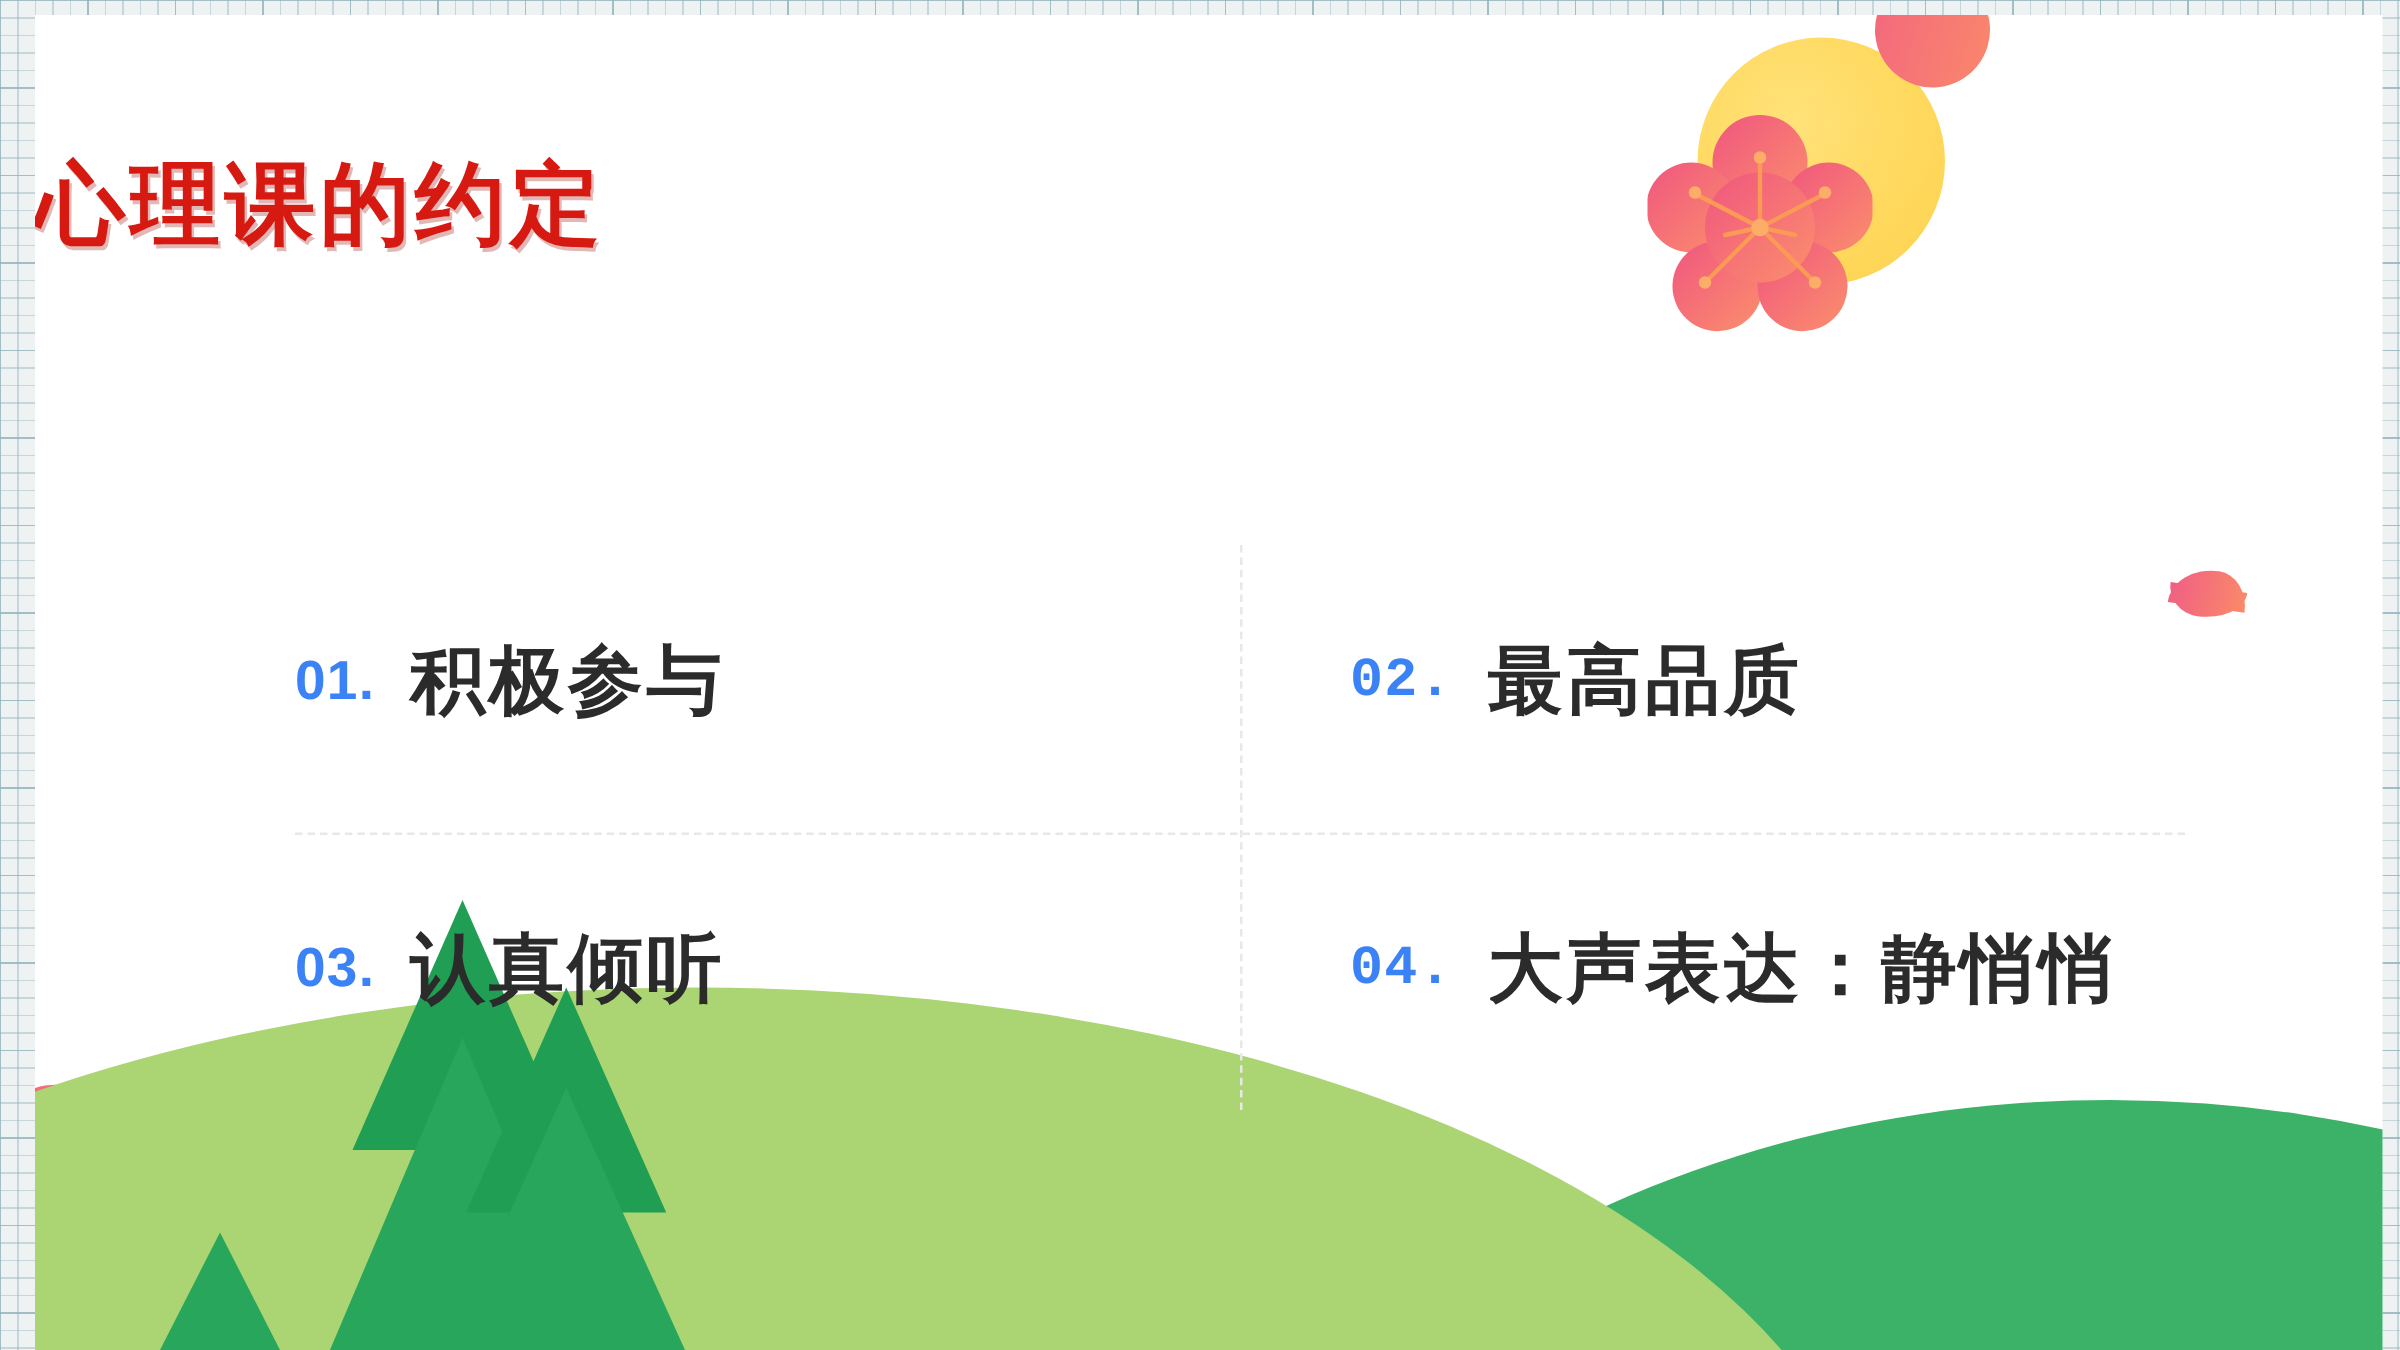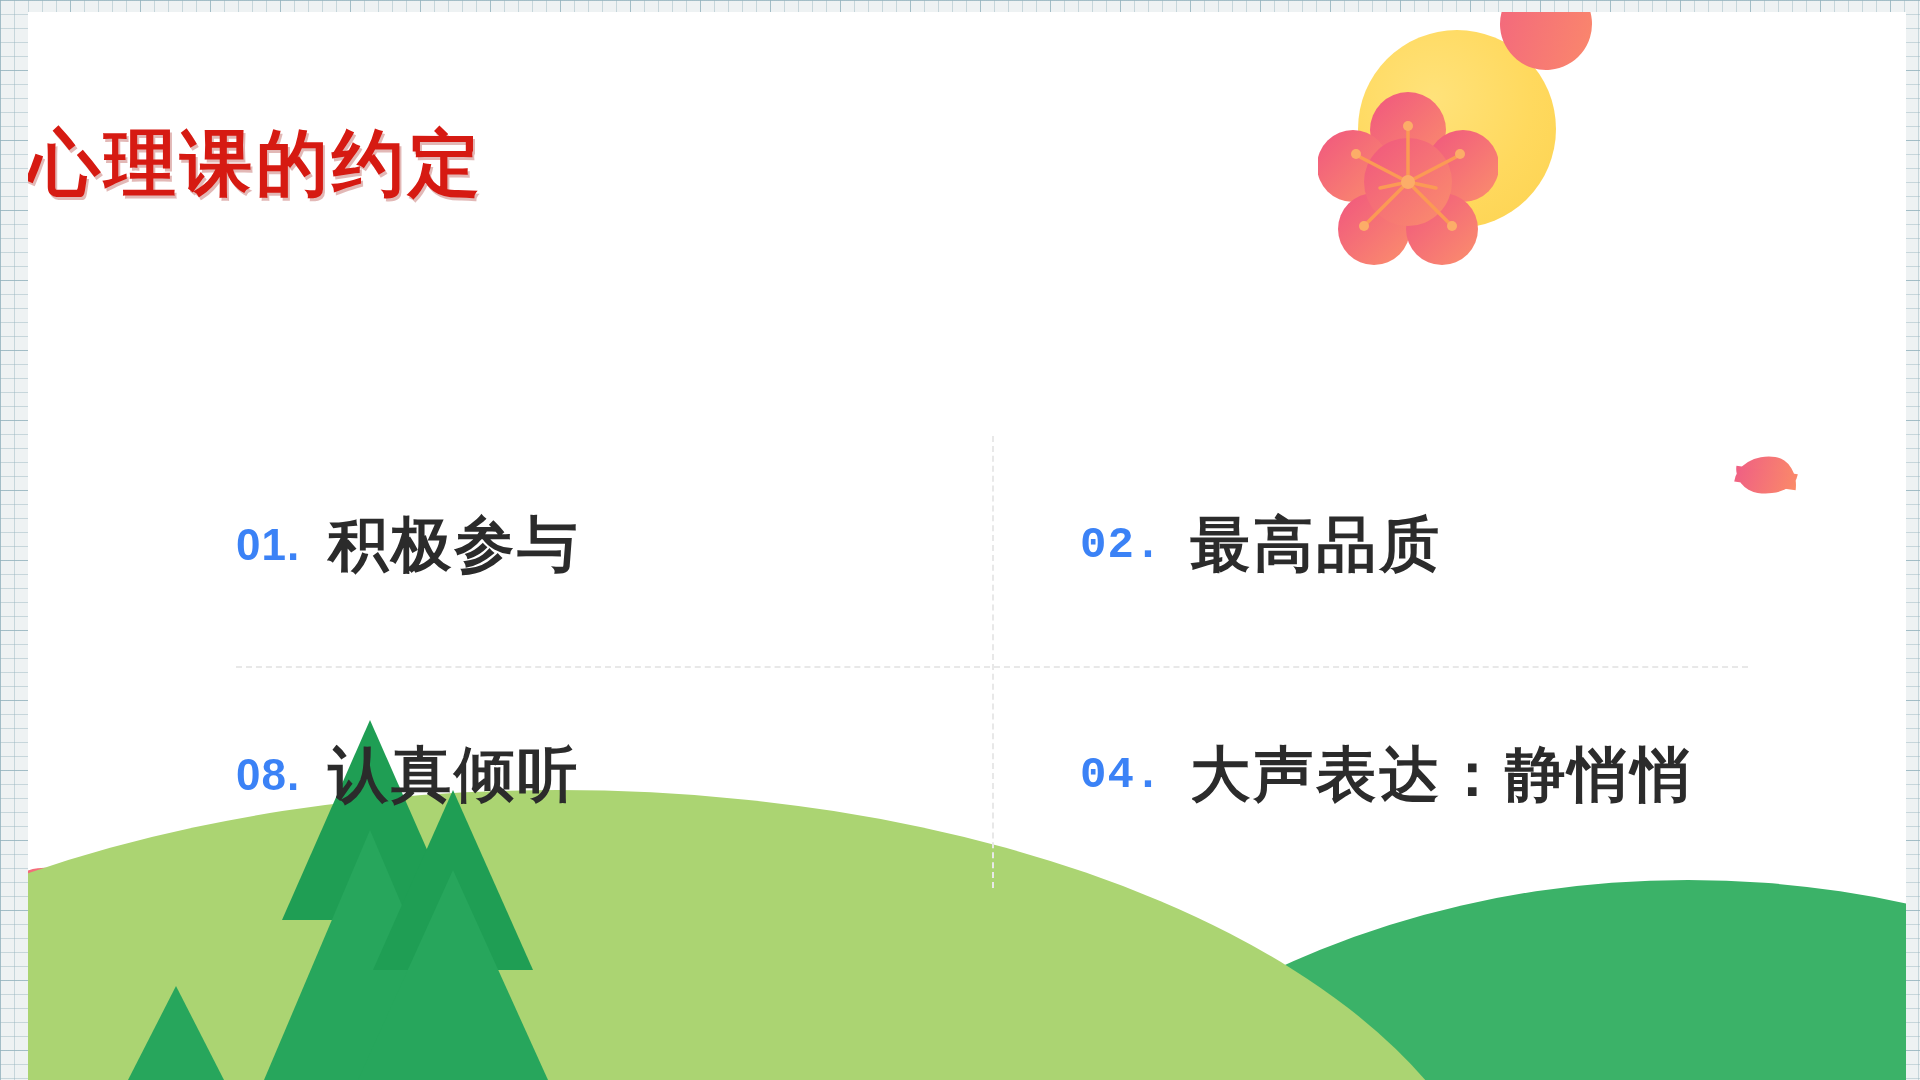--- a/index.html
+++ b/index.html
@@ -251,21 +251,21 @@
         <span class="promise-number">01.</span>
         <span class="promise-text">积极参与</span>
       </div>
 
       <div class="promise-cell col-right row-top">
         <span class="promise-number">02.</span>
         <span class="promise-text">最高品质</span>
       </div>
 
       <div class="promise-cell col-left row-bottom">
-        <span class="promise-number">08.</span>
+        <span class="promise-number">03.</span>
         <span class="promise-text">认真倾听</span>
       </div>
 
       <div class="promise-cell col-right row-bottom">
         <span class="promise-number">04.</span>
         <span class="promise-text">大声表达：静悄悄</span>
       </div>
 
     </div>
 

